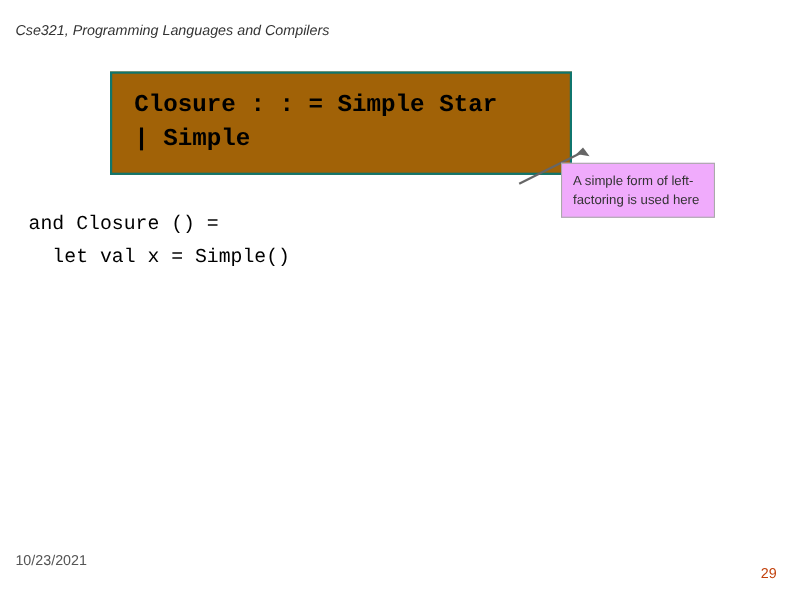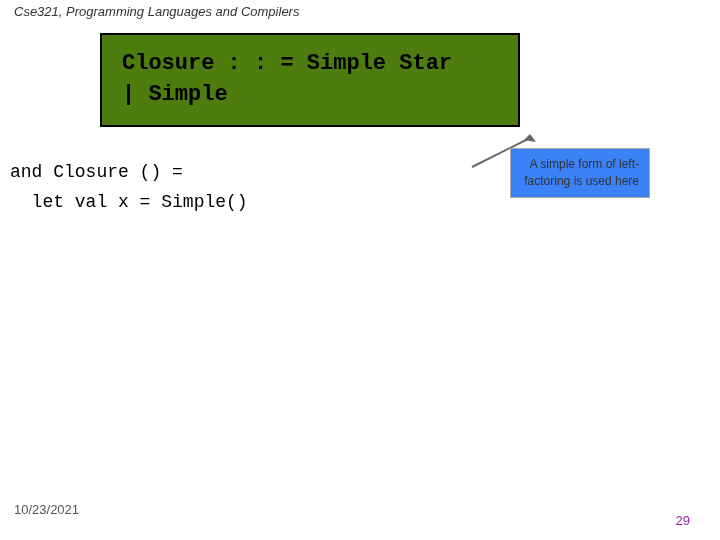--- a/index.html
+++ b/index.html
@@ -9,61 +9,61 @@
       height: 540px;
       background: #ffffff;
       font-family: Arial, sans-serif;
       position: relative;
       overflow: hidden;
     }
 
     .header {
       font-size: 13px;
       color: #333;
-      padding: 4px 14px;
+      padding: 20px 14px;
       font-style: italic;
     }
 
     .grammar-box {
-      border: 2px solid #000000;
+      border: 2px solid #0f766e;
       margin: 10px auto 0 auto;
       width: 420px;
       margin-left: 100px;
       padding: 14px 20px;
       font-family: 'Courier New', Courier, monospace;
       font-size: 22px;
       font-weight: bold;
       color: #000;
       line-height: 1.4;
-      background: #4d7c0f;
+      background: #a16207;
     }
 
     .annotation-box {
       position: absolute;
       top: 148px;
       right: 70px;
-      background: #3b82f6;
+      background: #f0abfc;
       border: 1px solid #aaa;
       padding: 7px 10px;
       font-size: 12px;
       color: #333;
       max-width: 140px;
-      text-align: right;
+      text-align: left;
       line-height: 1.4;
     }
 
     .annotation-arrow {
       position: absolute;
       top: 132px;
       right: 178px;
     }
 
     .code-section {
       margin-top: 30px;
-      margin-left: 10px;
+      margin-left: 26px;
       font-family: 'Courier New', Courier, monospace;
       font-size: 18px;
       color: #000;
       line-height: 1.7;
     }
 
     .code-line {
       white-space: pre;
     }
 
@@ -71,23 +71,23 @@
       position: absolute;
       bottom: 23px;
       left: 14px;
       font-size: 13px;
       color: #555;
     }
 
     .footer-page {
       position: absolute;
       bottom: 12px;
-      right: 30px;
+      right: 14px;
       font-size: 13px;
-      color: #a21caf;
+      color: #c2410c;
     }
   </style>
 </head>
 <body>
 
 <div class="header">Cse321, Programming Languages and Compilers</div>
 
 <div class="grammar-box">
   <div>Closure : : =  Simple Star</div>
   <div>             |  Simple</div>

